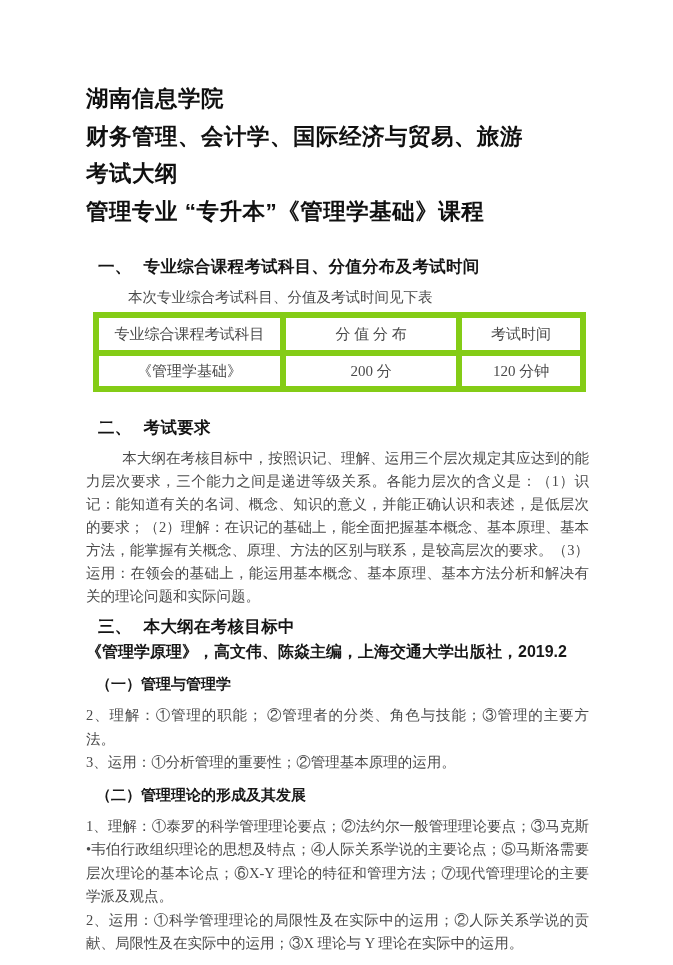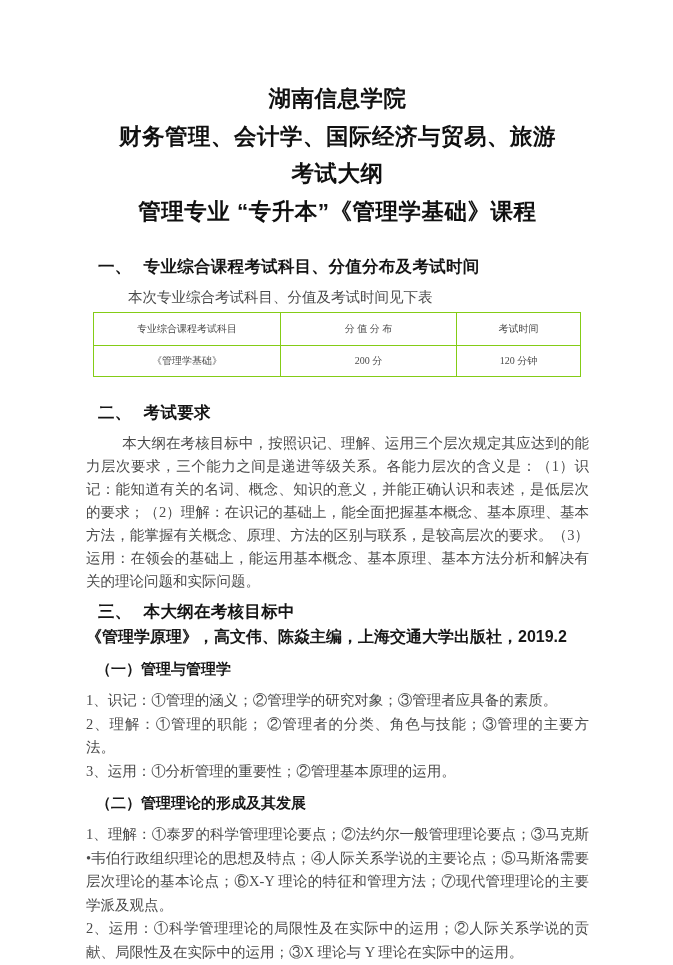--- a/index.html
+++ b/index.html
@@ -21,21 +21,21 @@
     color: #454545;
     font-family: "Liberation Serif", serif;
   }
   
   .doc-title {
     margin: 0;
     font-family: "Liberation Sans", sans-serif;
     font-weight: bold;
     font-size: 22.5px;
     line-height: 37.5px;
-    text-align: center;
+    text-align: left;
     color: #101010;
     letter-spacing: 0.5px;
   }
   .title-line { display: block; }
   
   .sec-heading {
     font-family: "Liberation Sans", sans-serif;
     font-weight: bold;
     font-size: 16.5px;
     line-height: 24px;
@@ -57,25 +57,25 @@
     color: #4a4a4a;
   }
   
   table.exam-table {
     border-collapse: collapse;
     margin-left: 7px;
     width: 487px;
     table-layout: fixed;
   }
   table.exam-table th, table.exam-table td {
-    border: 1px solid #84cc16;
+    border: 6px solid #84cc16;
     text-align: center;
     vertical-align: middle;
     font-weight: normal;
-    font-size: 10px;
+    font-size: 15px;
     color: #4a4a4a;
     padding: 0;
   }
   table.exam-table th { height: 32px; }
   table.exam-table td { height: 30px; }
   .col-subject { width: 187px; }
   .col-score   { width: 176px; }
   .col-time    { width: 124px; }
   
   .body-para {
@@ -156,21 +156,20 @@
 
   <p class="body-para">本大纲在考核目标中，按照识记、理解、运用三个层次规定其应达到的能力层次要求，三个能力之间是递进等级关系。各能力层次的含义是：（1）识记：能知道有关的名词、概念、知识的意义，并能正确认识和表述，是低层次的要求；（2）理解：在识记的基础上，能全面把握基本概念、基本原理、基本方法，能掌握有关概念、原理、方法的区别与联系，是较高层次的要求。（3）运用：在领会的基础上，能运用基本概念、基本原理、基本方法分析和解决有关的理论问题和实际问题。</p>
 
   <h2 class="sec-heading s3">
     <span class="sec-num">三、</span><span>本大纲在考核目标中</span>
   </h2>
 
   <p class="reference-line">《管理学原理》，高文伟、陈焱主编，上海交通大学出版社，2019.2</p>
 
   <h3 class="part-heading">（一）管理与管理学</h3>
-  <p class="list-item">1、识记：①管理的涵义；②管理学的研究对象；③管理者应具备的素质。</p>
   <p class="list-item">2、理解：①管理的职能； ②管理者的分类、角色与技能；③管理的主要方法。</p>
   <p class="list-item">3、运用：①分析管理的重要性；②管理基本原理的运用。</p>
 
   <h3 class="part-heading">（二）管理理论的形成及其发展</h3>
   <p class="list-item">1、理解：①泰罗的科学管理理论要点；②法约尔一般管理理论要点；③马克斯 •韦伯行政组织理论的思想及特点；④人际关系学说的主要论点；⑤马斯洛需要层次理论的基本论点；⑥X-Y 理论的特征和管理方法；⑦现代管理理论的主要学派及观点。</p>
   <p class="list-item">2、运用：①科学管理理论的局限性及在实际中的运用；②人际关系学说的贡献、局限性及在实际中的运用；③X 理论与 Y 理论在实际中的运用。</p>
 
 </div>
 
 </body></html>

